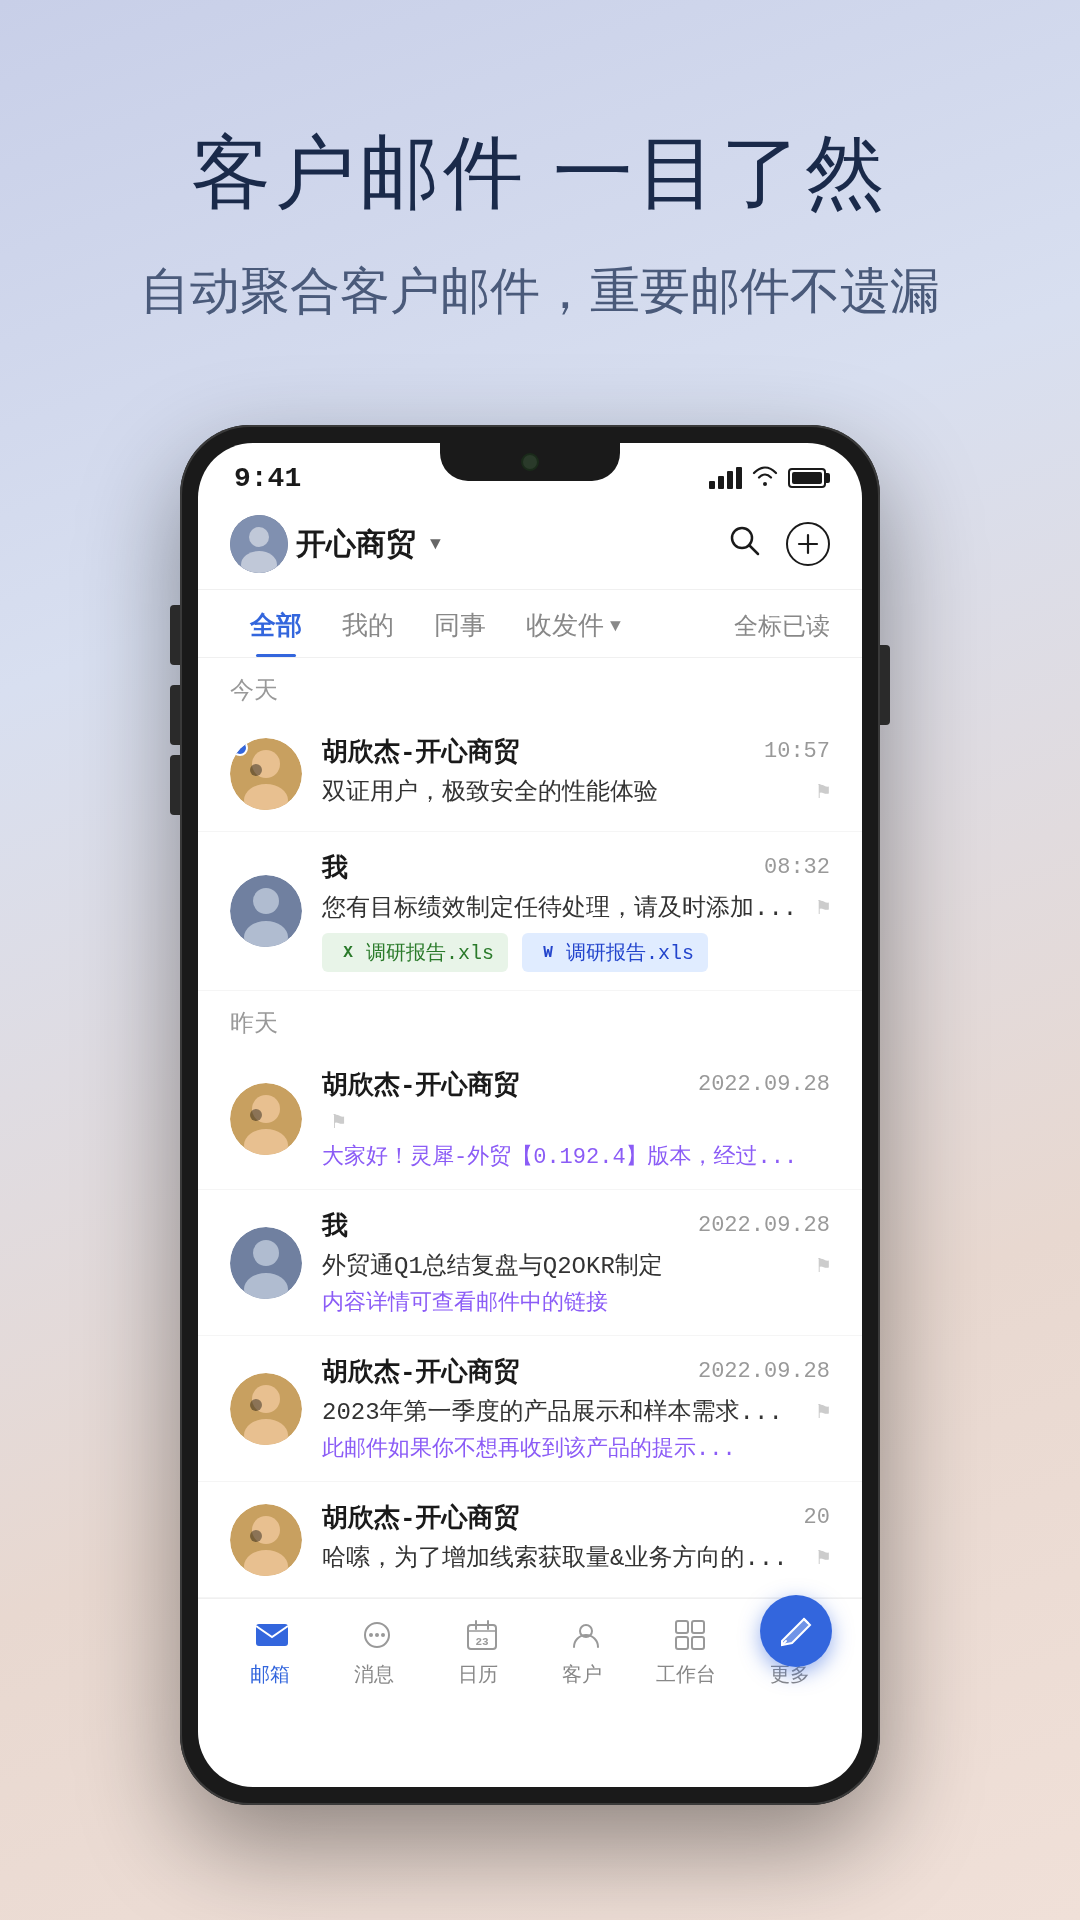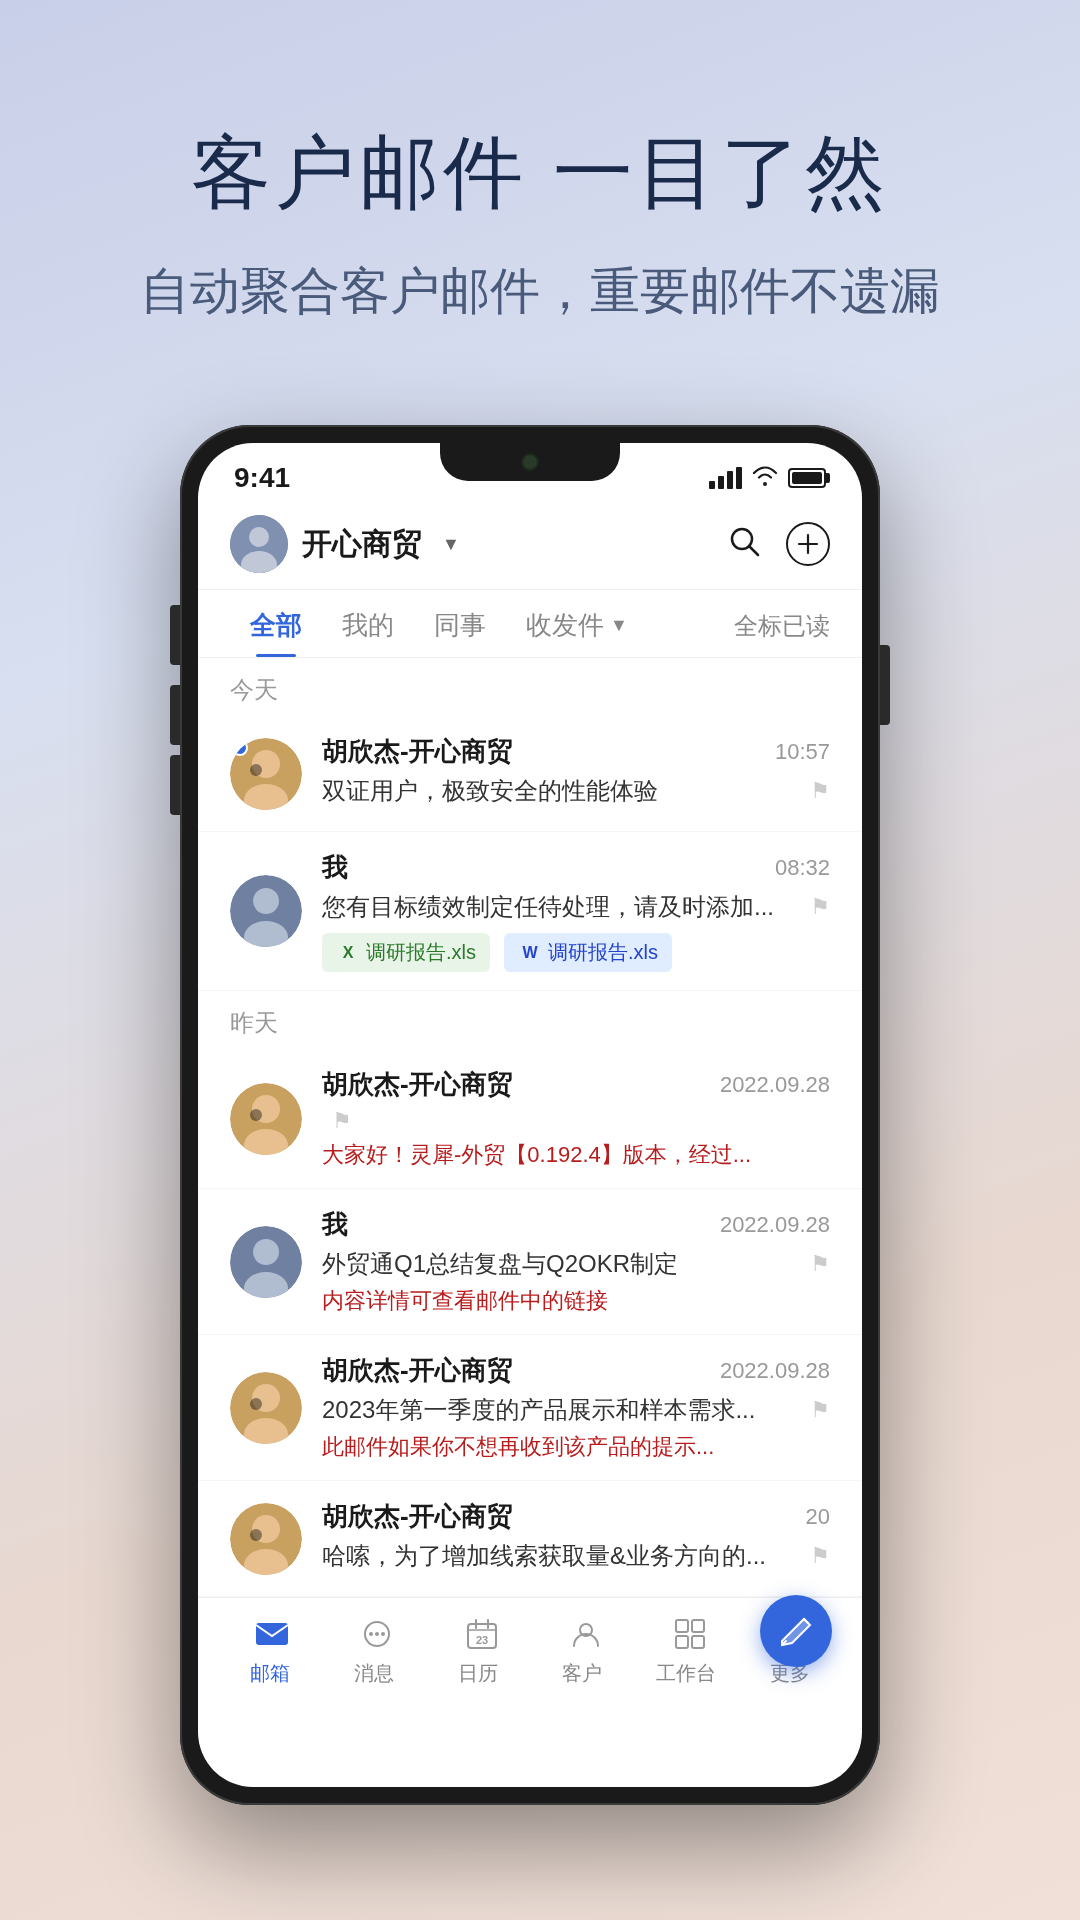--- a/index.html
+++ b/index.html
@@ -31,20 +31,21 @@
       font-size: 50px;
       color: #4a5a7a;
       font-weight: 400;
     }
 
     
     .phone-wrapper {
       position: relative;
       width: 720px;
       margin: 40px auto 0;
+      font-family: Liberation Mono, monospace;
     }
     .phone-outer {
       width: 700px;
       min-height: 1380px;
       background: #1a1a1a;
       border-radius: 70px;
       padding: 18px;
       box-shadow: 0 40px 100px rgba(0,0,0,0.4), inset 0 0 0 2px #3a3a3a;
       position: relative;
     }
@@ -167,21 +168,21 @@
     .app-header {
       display: flex;
       align-items: center;
       justify-content: space-between;
       padding: 16px 32px;
       border-bottom: 1px solid #f0f0f0;
     }
     .app-header-left {
       display: flex;
       align-items: center;
-      gap: 14px;
+      gap: 8px;
     }
     .company-avatar {
       width: 58px;
       height: 58px;
       border-radius: 50%;
       background: #6a7a9a;
       overflow: hidden;
       display: flex;
       align-items: center;
       justify-content: center;
@@ -316,21 +317,21 @@
     .email-subject {
       font-size: 24px;
       color: #333;
       margin-bottom: 6px;
       display: flex;
       justify-content: space-between;
       align-items: center;
     }
     .email-preview {
       font-size: 22px;
-      color: #b91c1c;
+      color: #8b5cf6;
       white-space: nowrap;
       overflow: hidden;
       text-overflow: ellipsis;
     }
     .flag-icon {
       font-size: 22px;
       color: #ccc;
       margin-left: 10px;
       flex-shrink: 0;
     }

